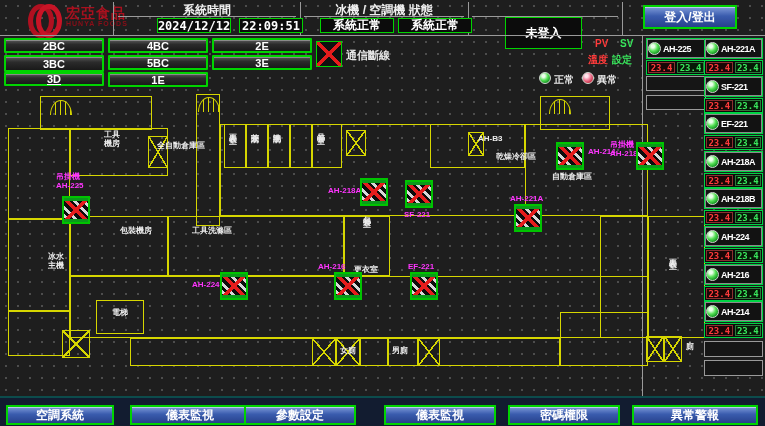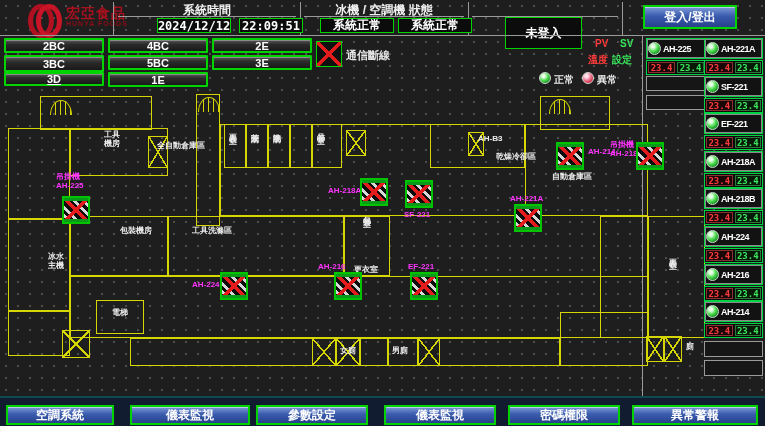--- a/index.html
+++ b/index.html
@@ -118,21 +118,21 @@
   <div class="abs leg-text" style="left:588px;top:53px;color:#ff3b3b;">溫度</div>
   <div class="abs leg-text" style="left:612px;top:53px;color:#39e65c;">設定</div>
 
   <div id="map-layer"></div>
 
   <div id="units-layer"></div>
 
   <div id="navbar" class="abs" style="left:0;top:396px;width:765px;height:30px;">
       <div class="abs nav-btn" style="left: 6px; top: 7px; width: 108px; height: 20px;">空調系統</div>
       <div class="abs nav-btn" style="left: 130px; top: 7px; width: 120px; height: 20px;">儀表監視</div>
-      <div class="abs nav-btn" style="left: 256px; top: 7px; width: 112px; height: 20px;">參數設定</div>
+      <div class="abs nav-btn" style="left: 244px; top: 7px; width: 112px; height: 20px;">參數設定</div>
       <div class="abs nav-btn" style="left: 384px; top: 7px; width: 112px; height: 20px;">儀表監視</div>
       <div class="abs nav-btn" style="left: 508px; top: 7px; width: 112px; height: 20px;">密碼權限</div>
       <div class="abs nav-btn" style="left: 632px; top: 7px; width: 126px; height: 20px;">異常警報</div>
     </div>
 
 <div class="abs floor-btn" style="left: 4px; top: 38px; width: 100px; height: 15px;">2BC</div>
     <div class="abs floor-btn" style="left: 108px; top: 38px; width: 100px; height: 15px;">4BC</div>
     <div class="abs floor-btn" style="left: 212px; top: 38px; width: 100px; height: 15px;">2E</div>
     <div class="abs floor-btn" style="left: 4px; top: 55px; width: 100px; height: 17px;">3BC</div>
     <div class="abs floor-btn" style="left: 108px; top: 55px; width: 100px; height: 15px;">5BC</div>

